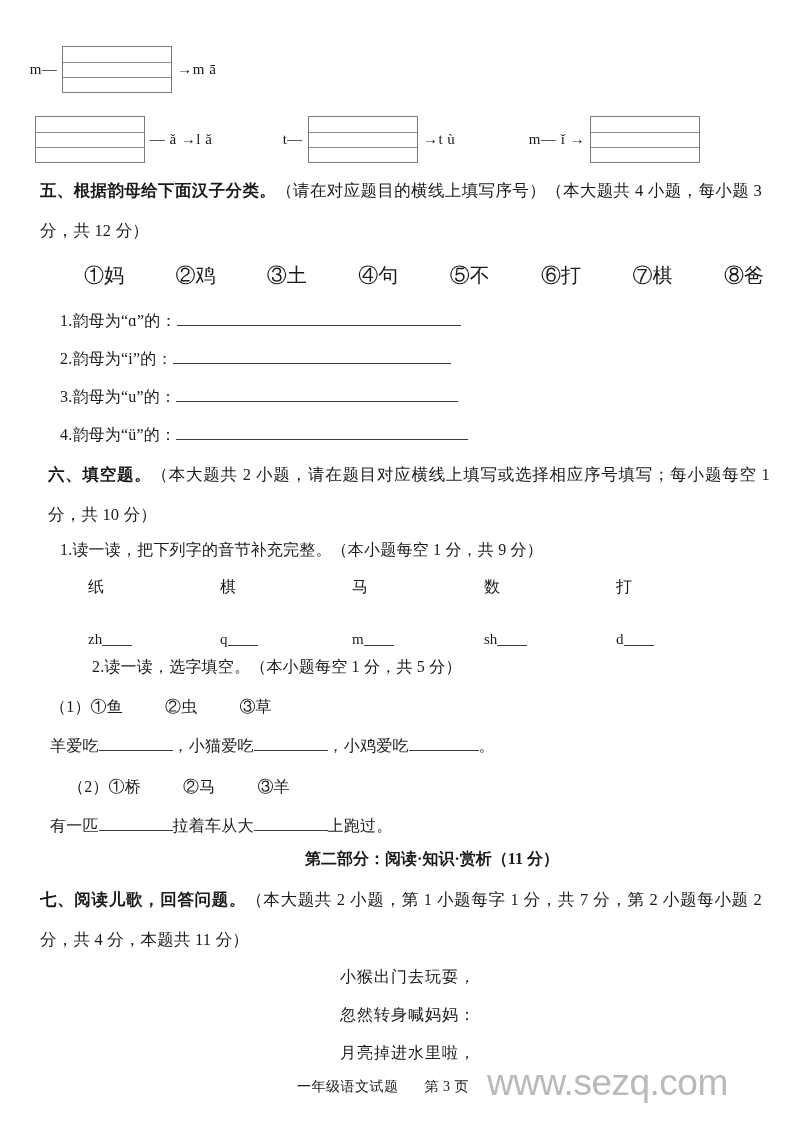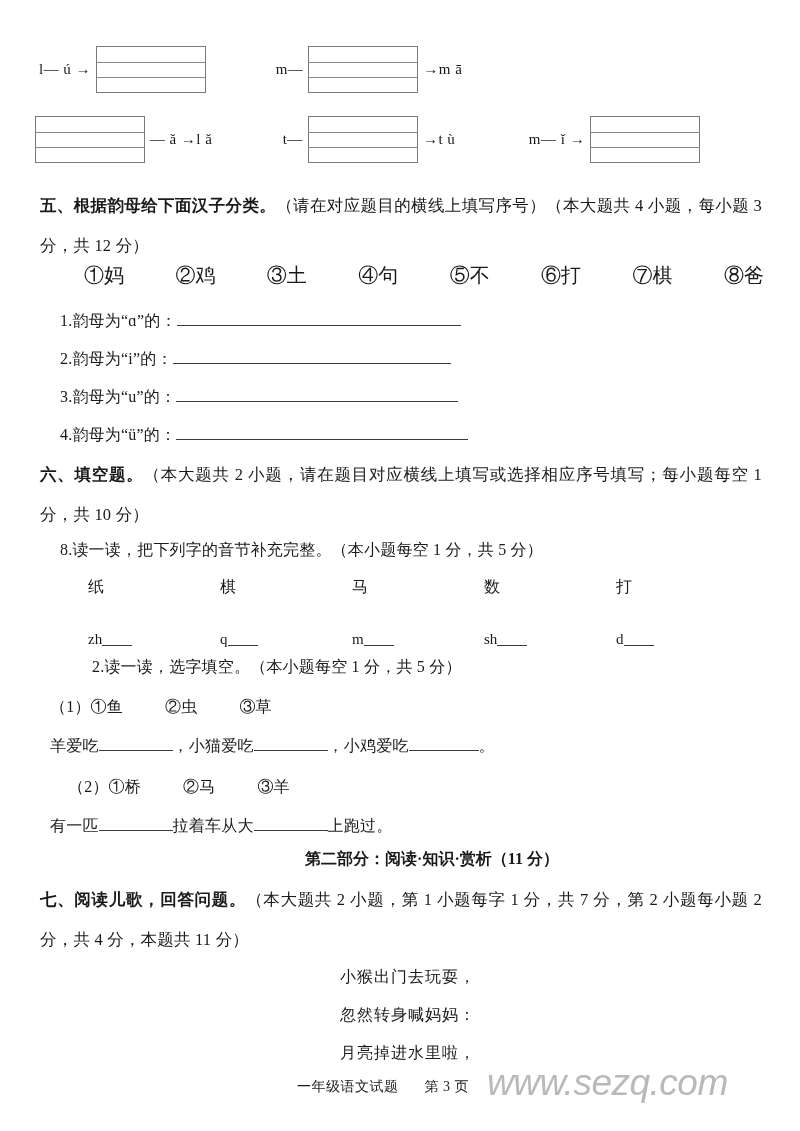--- a/index.html
+++ b/index.html
@@ -169,21 +169,20 @@
   .watermark {
     position: absolute;
     left: 487px;
     top: 1062px;
     font-family: "Liberation Sans", sans-serif;
     font-size: 37px;
     color: #b9b9b9;
     letter-spacing: -0.5px;
     user-select: none;
     pointer-events: none;
-    font-style: italic;
   }
 
   
   .poem {
     position: absolute;
     left: 8px;
     width: 800px;
     text-align: center;
   }
   .poem .pline {
@@ -193,24 +192,20 @@
   }
 </style>
 </head>
 <body>
 
 <div class="page">
 
   <div class="pinyin-rows">
 
     <div class="pinyin-row">
-      <div class="pinyin-cell">
-        <span class="lead">l— ú →</span>
-        <span class="tian"></span>
-      </div>
       <div class="pinyin-cell">
         <span class="lead">m—</span>
         <span class="tian"></span>
         <span class="tail">→m ā</span>
       </div>
     </div>
 
     <div class="pinyin-row">
       <div class="pinyin-cell">
         <span class="tian"></span>
@@ -222,21 +217,21 @@
         <span class="tail">→t ù</span>
       </div>
       <div class="pinyin-cell">
         <span class="lead">m— ǐ →</span>
         <span class="tian"></span>
       </div>
     </div>
 
   </div>
 
-  <div class="sec-head" style="top:186px;">
+  <div class="sec-head" style="top:171px;">
     <span class="bold">五、根据韵母给下面汉子分类。</span><span>（请在对应题目的横线上填写序号）（本大题共 4 小题，每小题 3 分，共 12 分）</span>
   </div>
 
   <div class="opt-row" style="left:84px; top:262px; width:680px; justify-content:space-between;">
     <span class="opt">①妈</span>
     <span class="opt">②鸡</span>
     <span class="opt">③土</span>
     <span class="opt">④句</span>
     <span class="opt">⑤不</span>
     <span class="opt">⑥打</span>
@@ -253,25 +248,25 @@
   </div>
 
   <div class="para" style="left:60px; top:378px;">
     <span>3.</span><span>韵母为</span>“<span>u</span>”<span>的：</span><span class="blank-line" style="width:282px;"></span>
   </div>
 
   <div class="para" style="left:60px; top:416px;">
     <span>4.</span><span>韵母为</span>“<span>ü</span>”<span>的：</span><span class="blank-line" style="width:292px;"></span>
   </div>
 
-  <div class="sec-head" style="top:455px;">
+  <div class="sec-head" style="top:455px;margin-left:8px;">
     <span class="bold">六、填空题。</span><span>（本大题共 2 小题，请在题目对应横线上填写或选择相应序号填写；每小题每空 1 分，共 10 分）</span>
   </div>
 
-  <div class="para" style="left:60px; top:531px;">8.读一读，把下列字的音节补充完整。（本小题每空 1 分，共 5 分）</div>
+  <div class="para" style="left:60px; top:531px;">1.读一读，把下列字的音节补充完整。（本小题每空 1 分，共 9 分）</div>
 
   <div class="syll-grid" style="top:570px;">
     <div class="srow">
       <div class="scell">纸</div>
       <div class="scell">棋</div>
       <div class="scell">马</div>
       <div class="scell">数</div>
       <div class="scell">打</div>
     </div>
     <div class="srow" style="margin-top:18px;">

